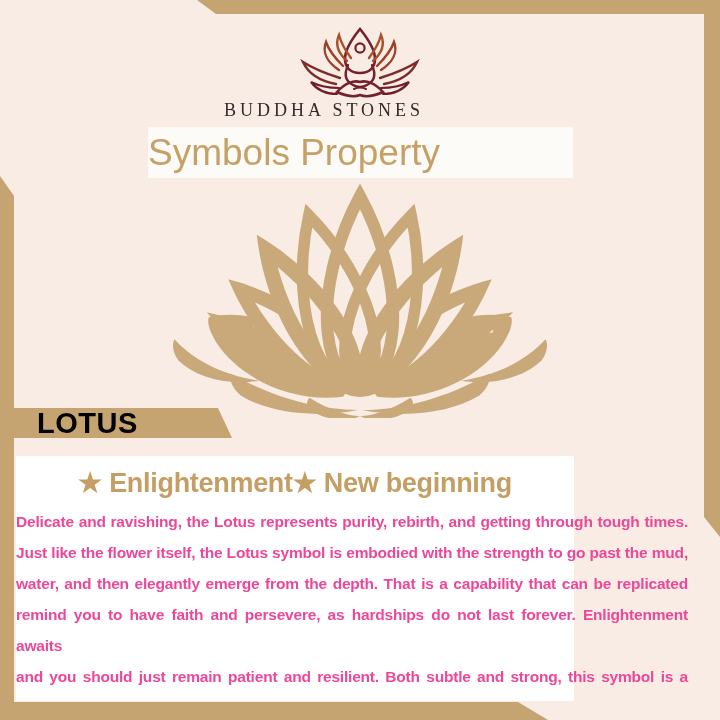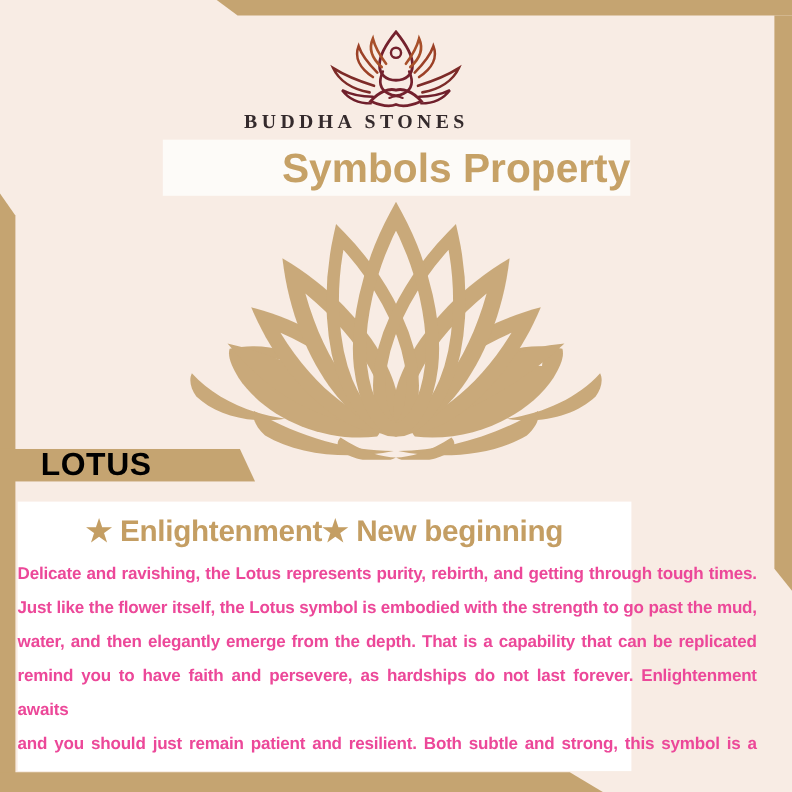--- a/index.html
+++ b/index.html
@@ -6,29 +6,29 @@
   .canvas{
     position:relative; width:720px; height:720px; overflow:hidden;
     background:#f8ece4;
     font-family:"Liberation Sans", sans-serif;
   }
   .frame-svg{position:absolute; left:0; top:0; width:720px; height:720px;}
   .logo{position:absolute; left:293px; top:24px; width:134px; height:80px;}
   .brand-name{
     position:absolute; left:0; top:100px; width:648px; text-align:center;
     font-family:"Liberation Serif", serif; font-size:18px; letter-spacing:4px;
-    color:#342a2c; font-weight:700;
+    color:#342a2c; font-weight:400;
   }
   .title-band{
     position:absolute; left:148px; top:127px; width:425px; height:51px;
     background:#fdfbf8;
   }
   .title-band .title{
-    width:100%; text-align:right; line-height:51px;
-    font-size:37px; font-weight:bold; color:#c6a166; letter-spacing:0px;
+    width:100%; text-align:left; line-height:51px;
+    font-size:37px; font-weight:normal; color:#c6a166; letter-spacing:0px;
   }
   .lotus{position:absolute; left:166px; top:180px; width:388px; height:238px;}
   .ribbon{
     position:absolute; left:0; top:408px; width:232px; height:30px;
     background:#c5a471;
     clip-path:polygon(0 0, 218px 0, 100% 100%, 0 100%);
   }
   .ribbon .ribbon-label{
     padding-left:37px; line-height:30px; color:#000000;
     font-size:29px; letter-spacing:0.5px; font-weight:bold;

